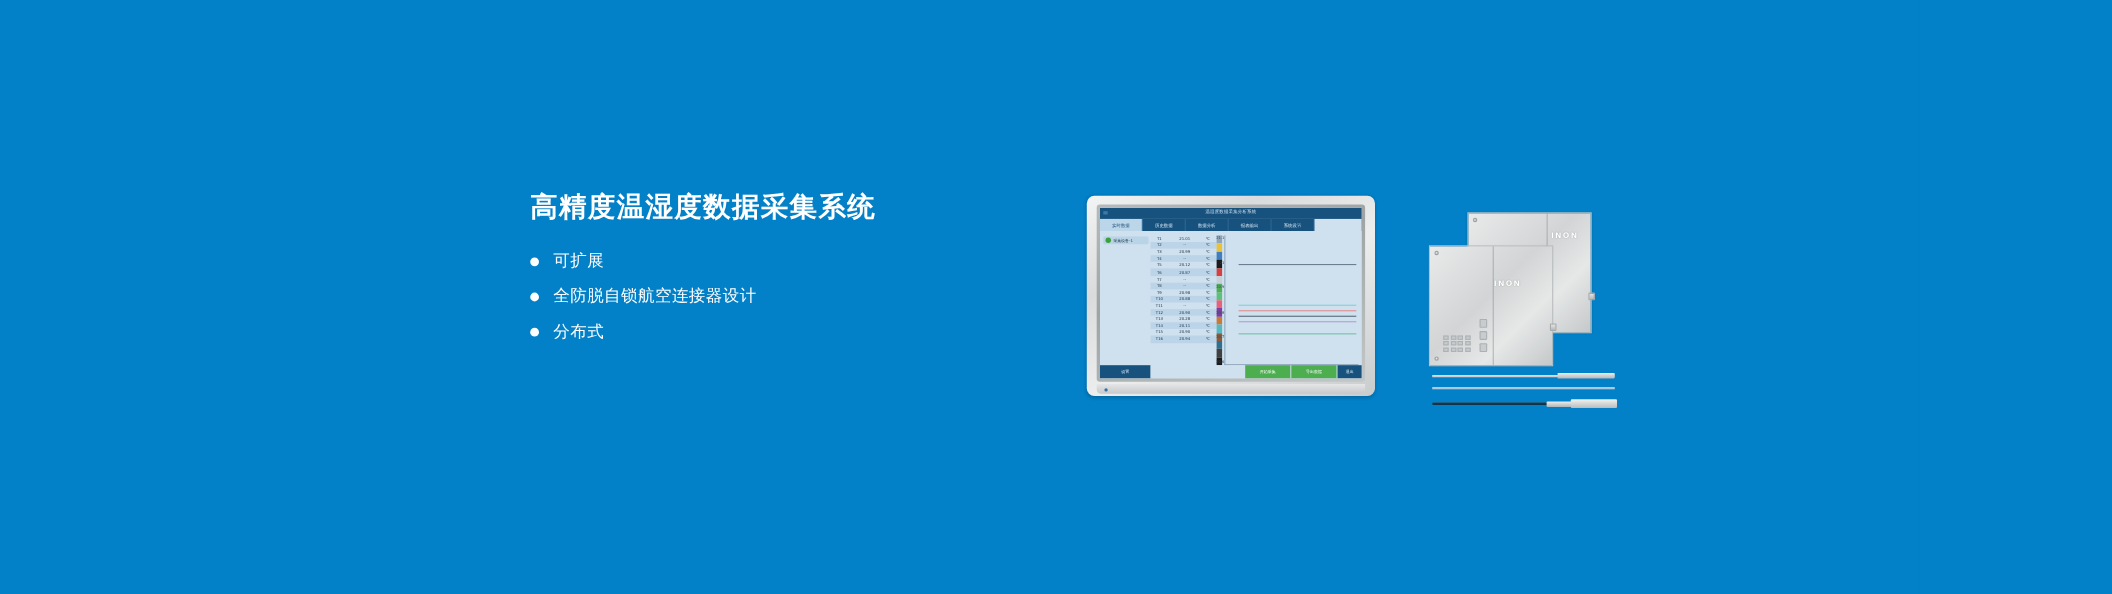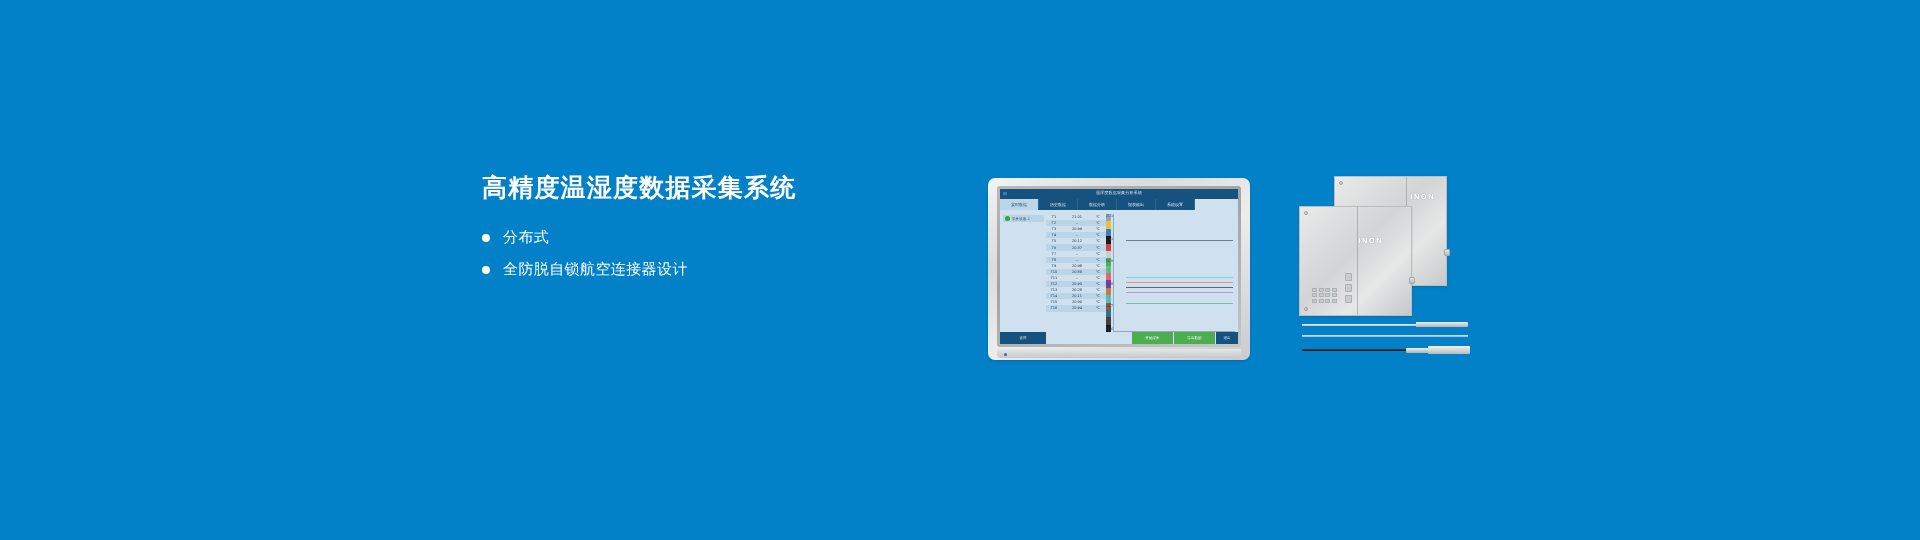--- a/index.html
+++ b/index.html
@@ -222,21 +222,21 @@
   }
   .btn-blue {
     width:22px; background:#17527e;
     display:flex; align-items:center; justify-content:center;
     font-size:3.6px; color:#dce9f5;
   }
 
   
   .hardware {
     position:absolute;
-    left:1296px; top:174px;
+    left:1296px; top:191px;
     width:190px; height:195px;
   }
   .mod {
     position:absolute;
     background:linear-gradient(135deg,#e9eaea 0%,#d2d4d5 45%,#e6e8e8 70%,#c5c8c9 100%);
     border:0.5px solid #bcbfc0;
     box-shadow:0 1px 2px rgba(0,0,0,.15);
   }
   .mod-back { left:38px; top:2px; width:113px; height:110px; }
   .mod-front { left:3px; top:32px; width:113px; height:110px; }
@@ -322,25 +322,29 @@
 </head>
 <body>
 
 <div class="banner">
 
   <div class="copy">
     <div class="headline">高精度温湿度数据采集系统</div>
     <ul class="bullets">
       <li class="bullet">
         <span class="dot"></span>
-        <span>分布式</span>
+        <span>可扩展</span>
       </li>
       <li class="bullet">
         <span class="dot"></span>
         <span>全防脱自锁航空连接器设计</span>
+      </li>
+      <li class="bullet">
+        <span class="dot"></span>
+        <span>分布式</span>
       </li>
     </ul>
   </div>
 
   <div class="monitor">
     <div class="mon-outer">
       <div class="mon-inner">
         <div class="screen">
 
           <div class="scr-titlebar">

